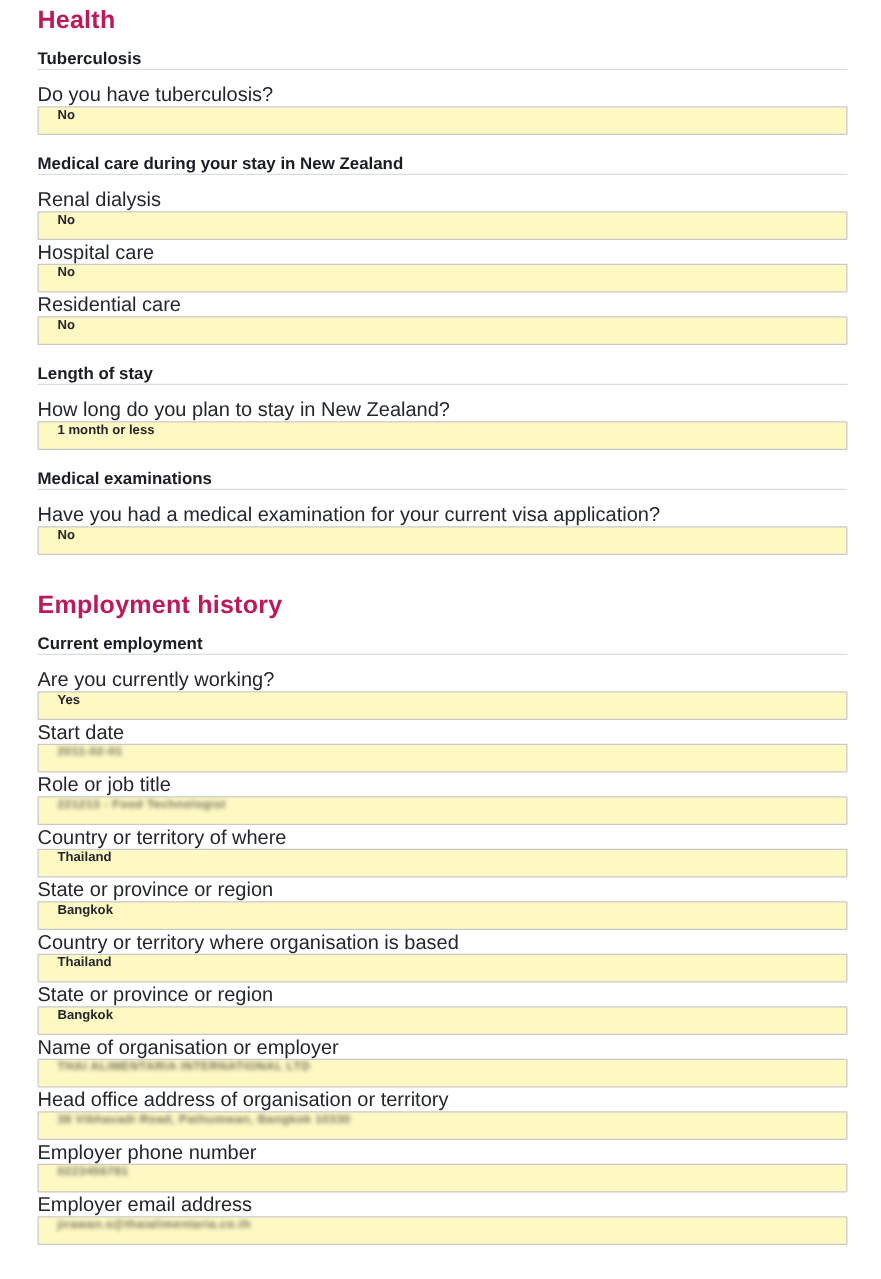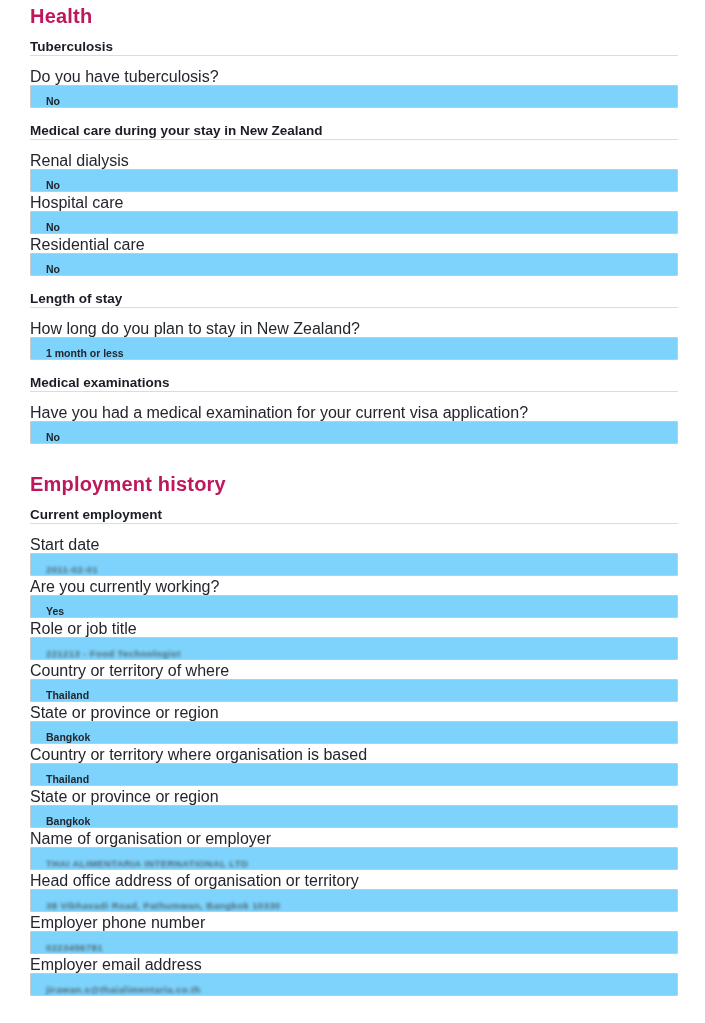--- a/index.html
+++ b/index.html
@@ -52,23 +52,23 @@
     font-size: 16px;
     line-height: 12px;
     color: #23262d;
     margin-bottom: 2px;
   }
   .value-box {
     box-sizing: border-box;
     height: 23px;
     border: 1px solid #c9c9c9;
     border-radius: 1px;
-    background: #7dd3fc;
+    background: #fef9c3;
     display: flex;
-    align-items: flex-end;
+    align-items: flex-start;
     padding: 0 10px 0 15px;
     overflow: hidden;
     white-space: nowrap;
   }
   .field-value {
     font-size: 10.5px;
     font-weight: 700;
     color: #23262d;
   }
   .value-box.redacted .field-value {
@@ -142,29 +142,29 @@
           </div>
         </div>
       </div>
     </section>
     <section class="form-section">
       <h1 class="section-title">Employment history</h1>
       <div class="subsection">
         <h2 class="subsection-heading">Current employment</h2>
         <div class="fields">
           <div class="field">
+            <div class="field-label">Are you currently working?</div>
+            <div class="value-box">
+              <span class="field-value">Yes</span>
+            </div>
+          </div>
+          <div class="field">
             <div class="field-label">Start date</div>
             <div class="value-box redacted">
               <span class="field-value">2011-02-01</span>
-            </div>
-          </div>
-          <div class="field">
-            <div class="field-label">Are you currently working?</div>
-            <div class="value-box">
-              <span class="field-value">Yes</span>
             </div>
           </div>
           <div class="field">
             <div class="field-label">Role or job title</div>
             <div class="value-box redacted">
               <span class="field-value">221213 - Food Technologist</span>
             </div>
           </div>
           <div class="field">
             <div class="field-label">Country or territory of where</div>

